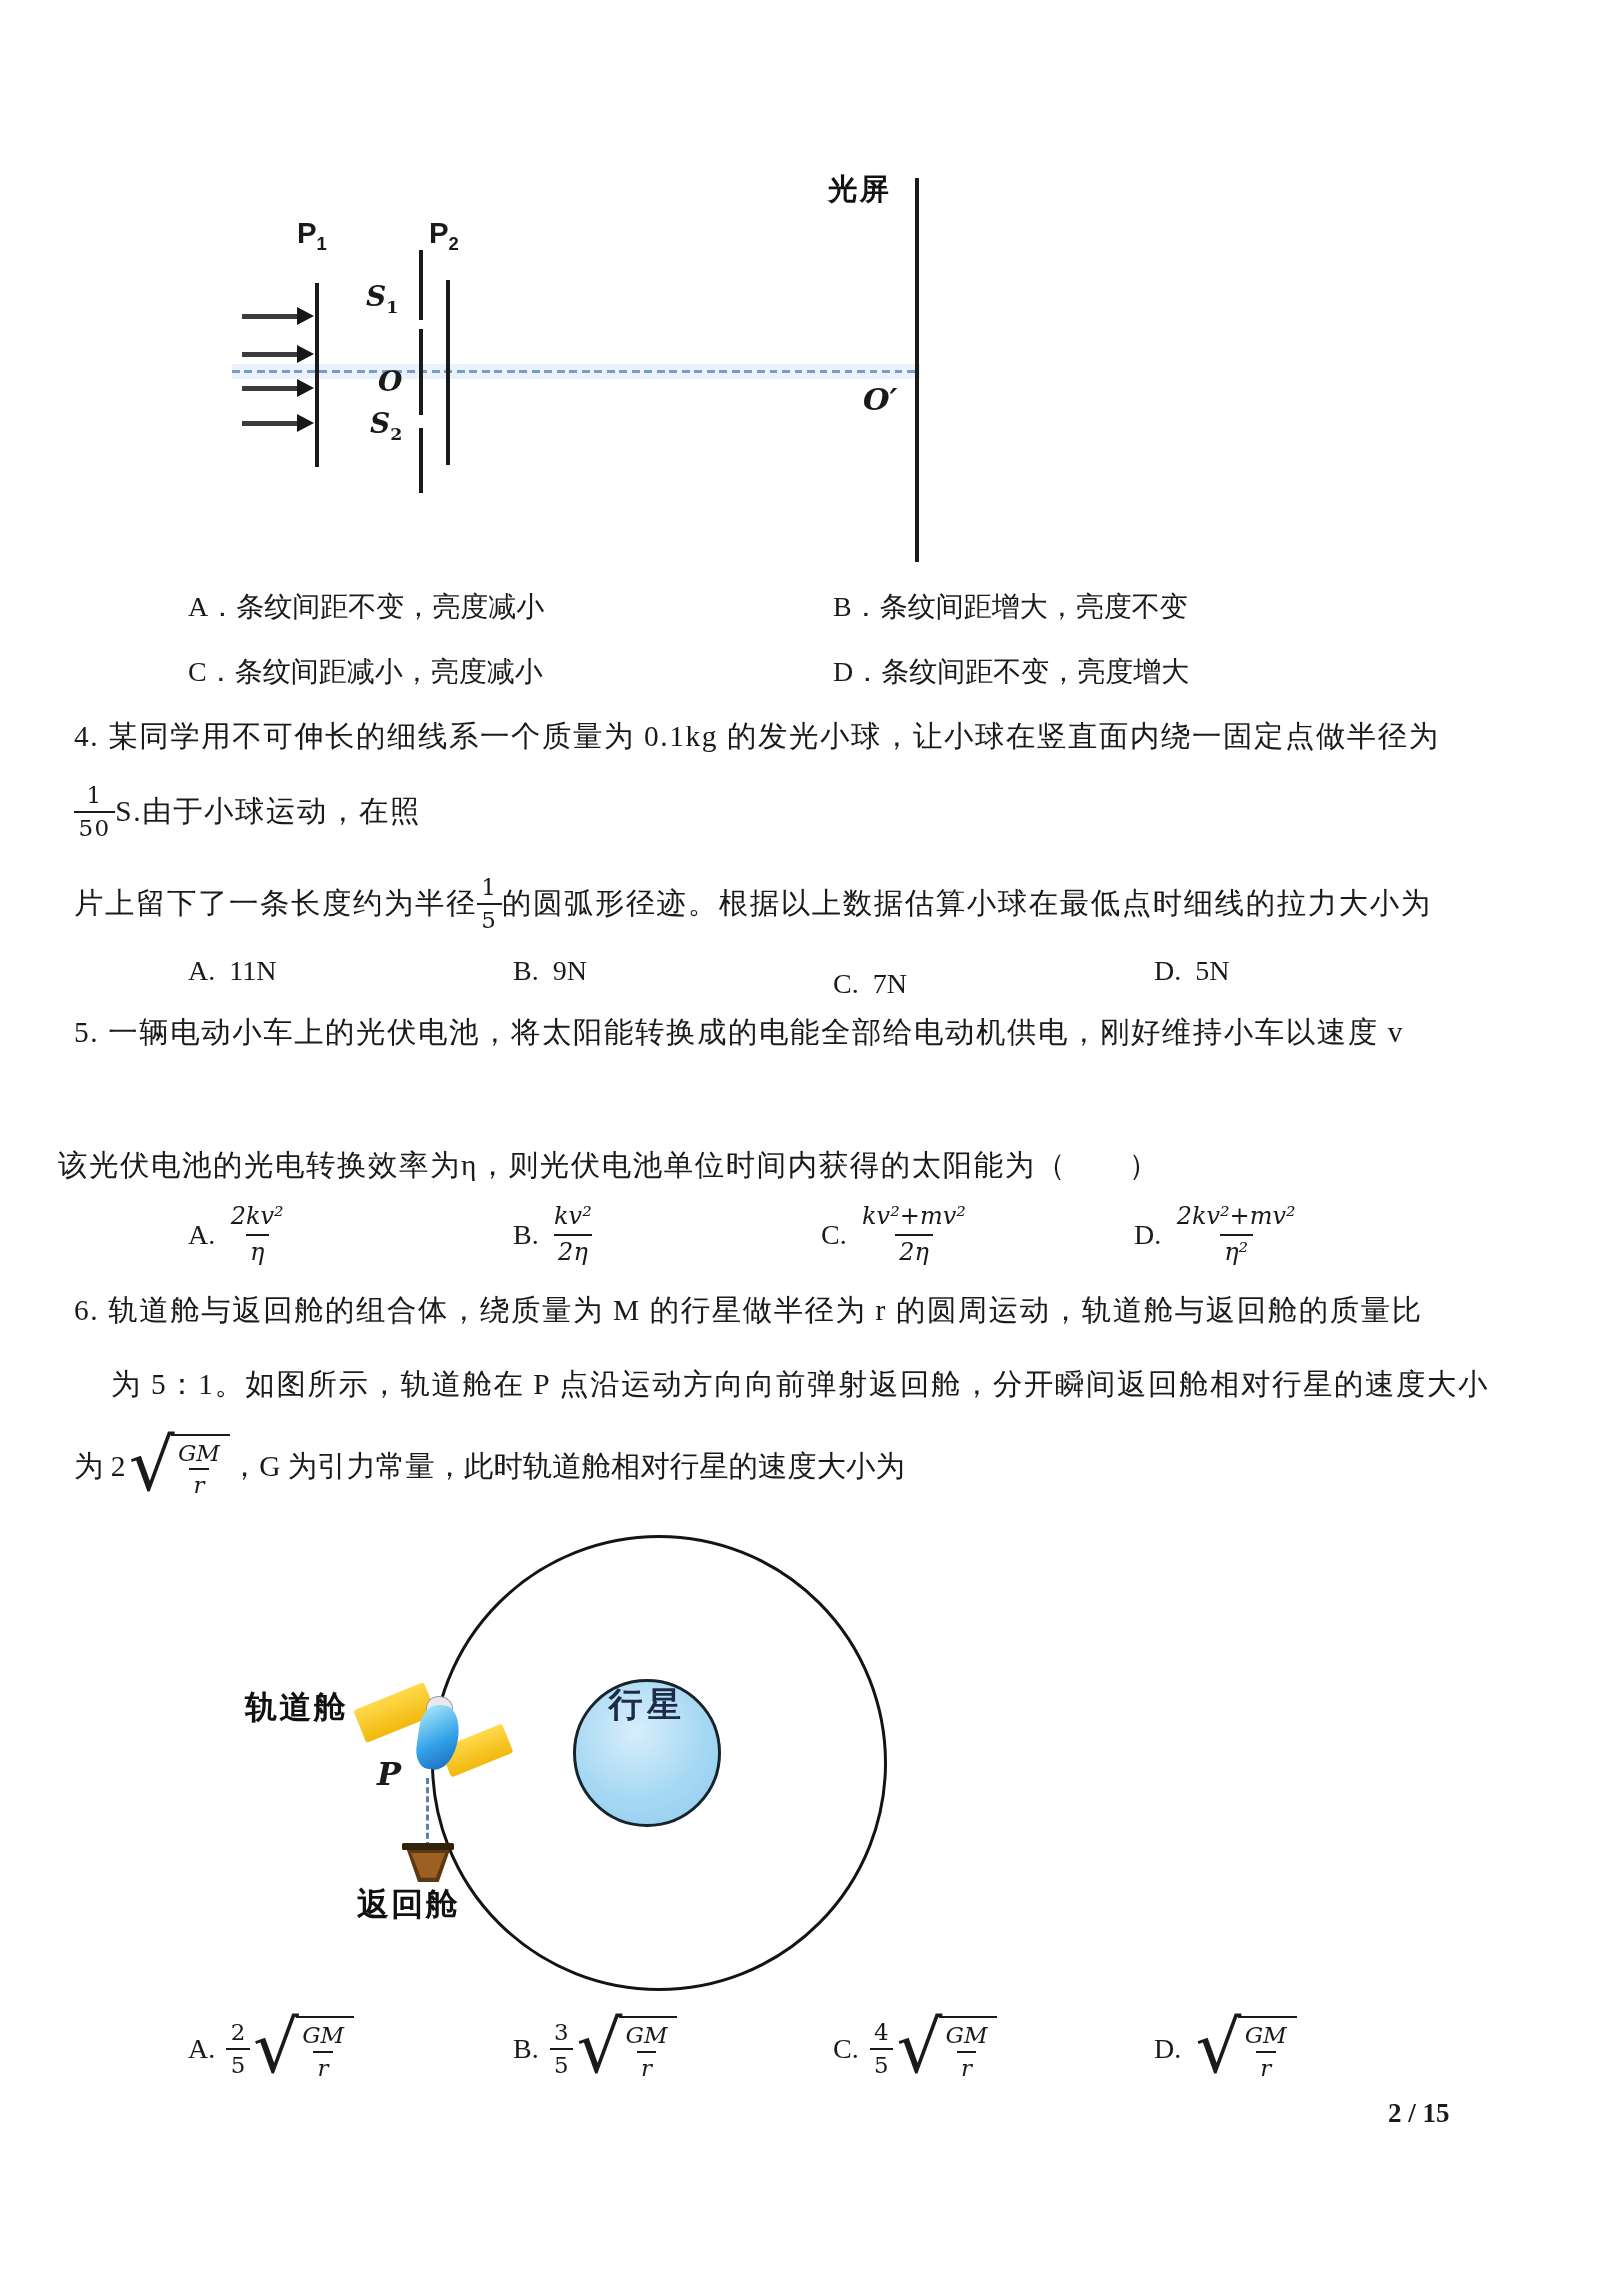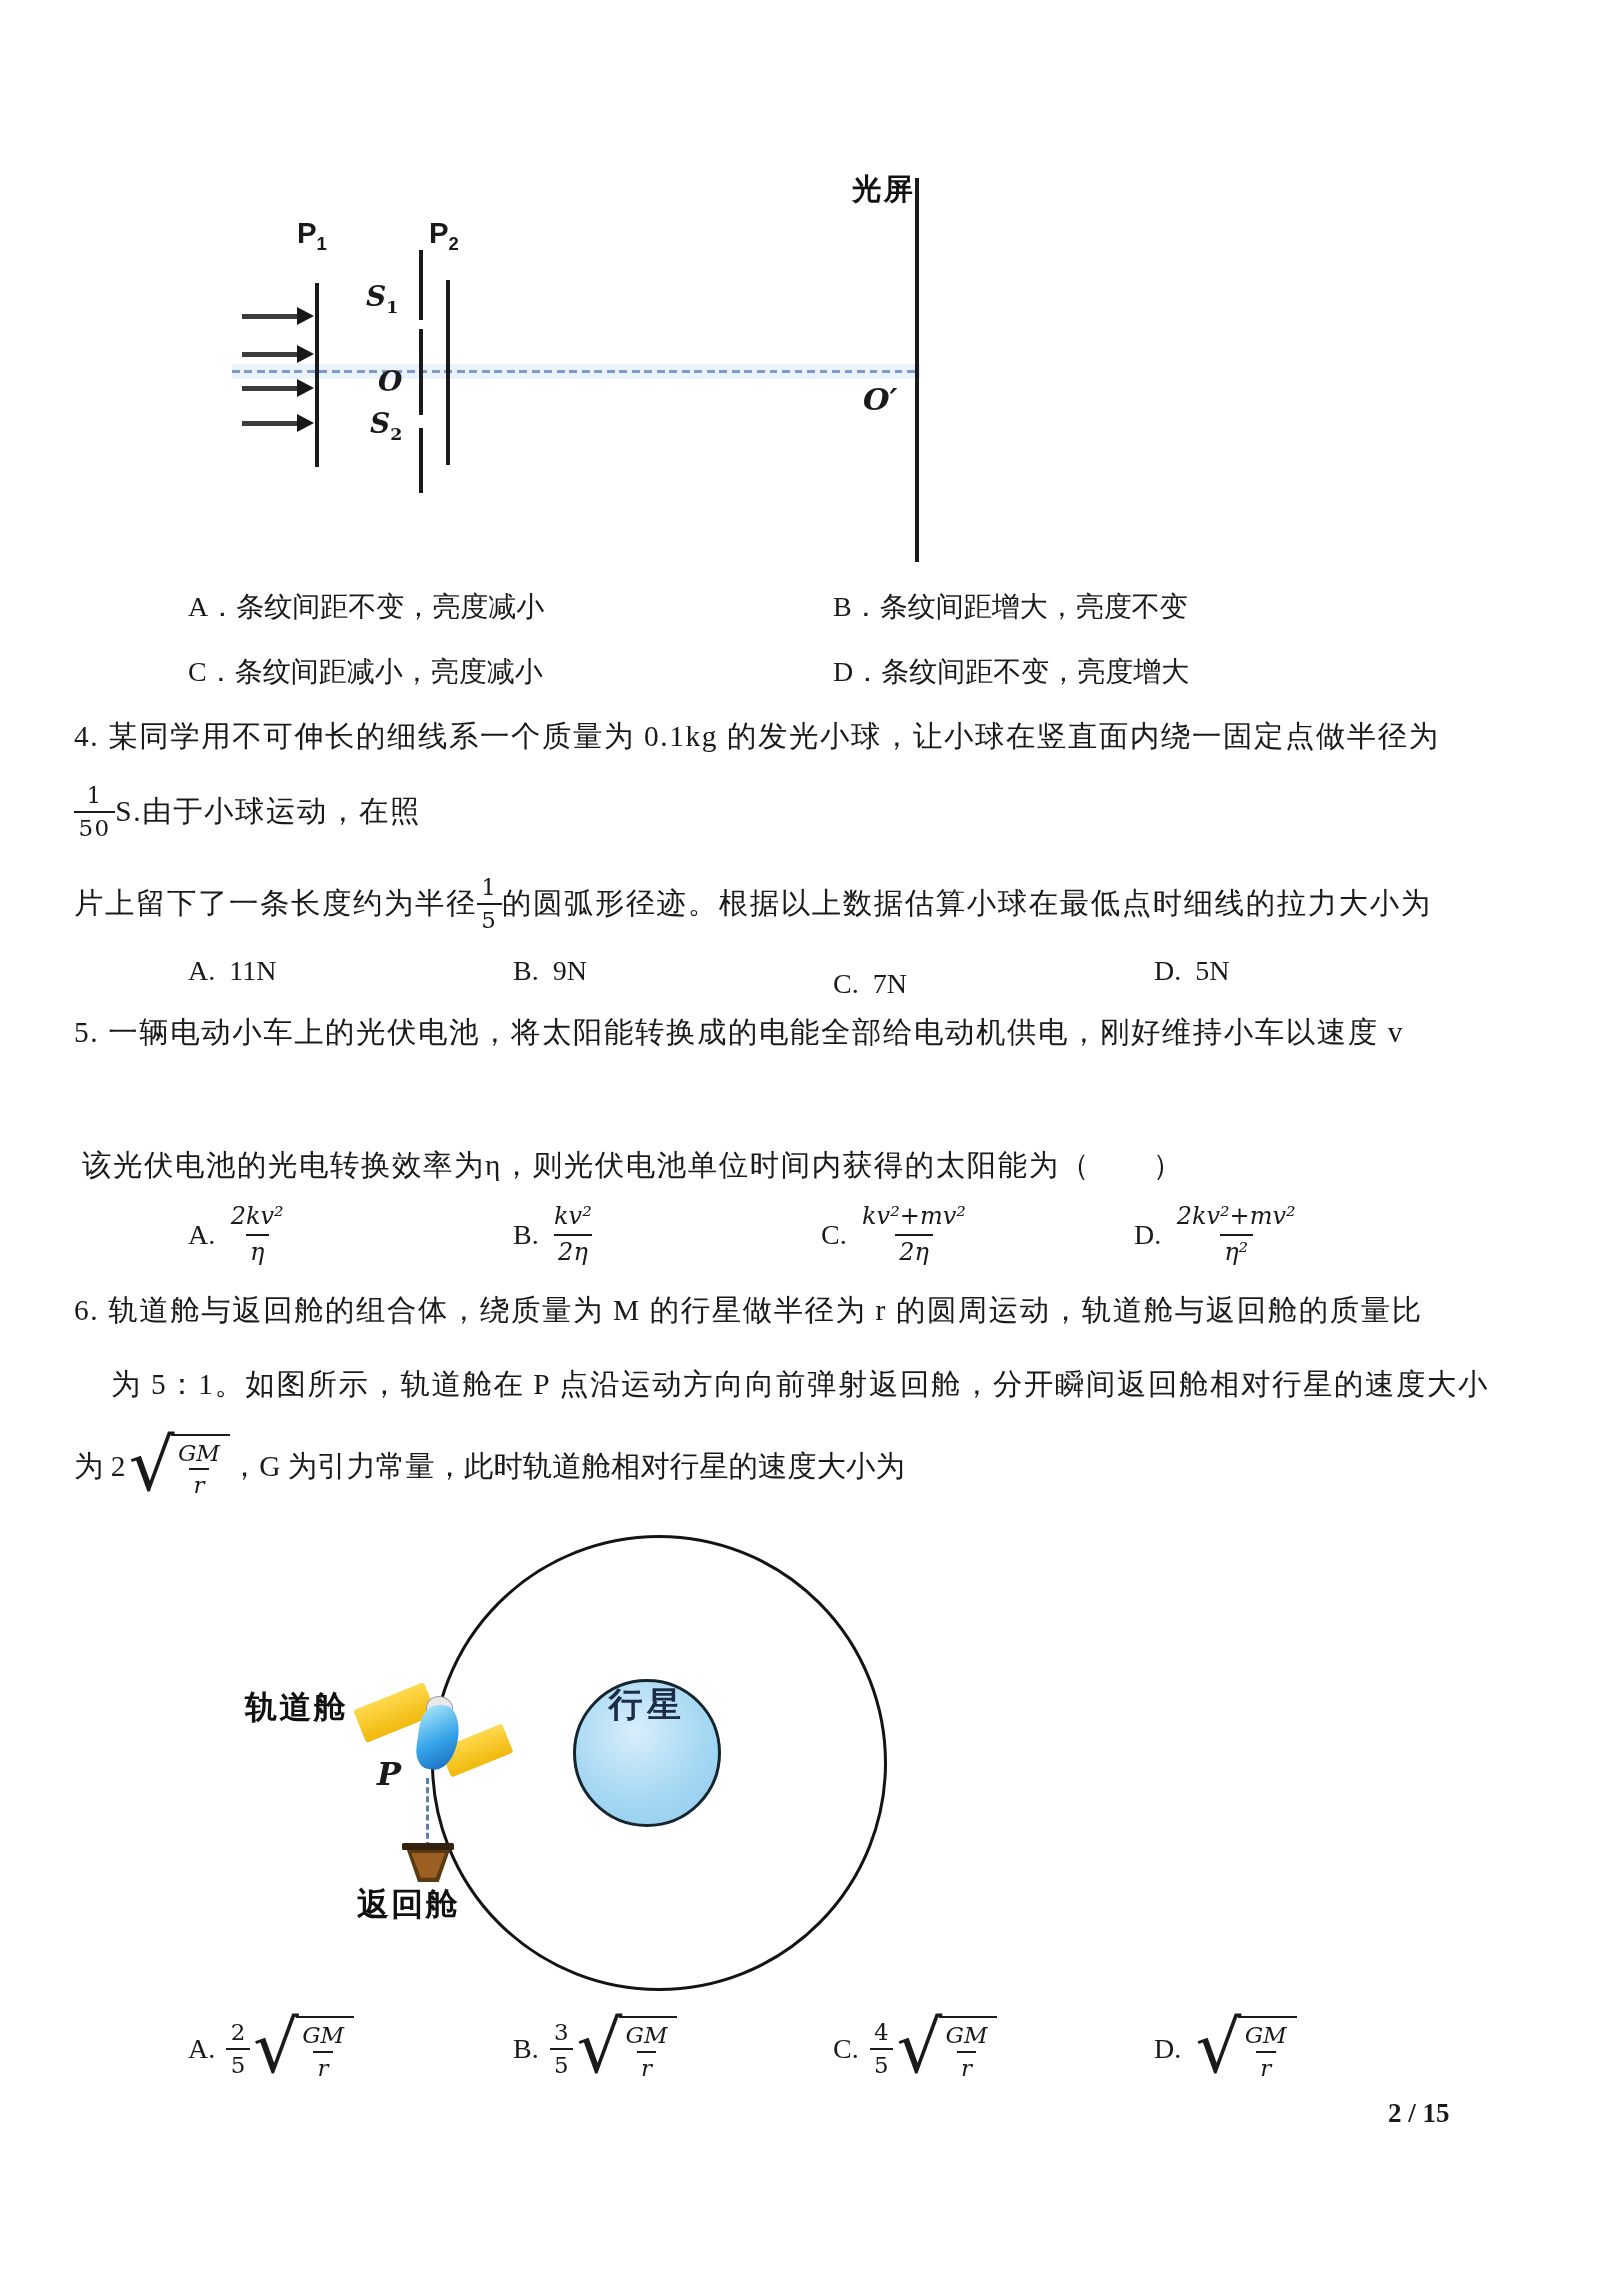--- a/index.html
+++ b/index.html
@@ -95,21 +95,21 @@
     <div class="vline" style="left:190px; top:264px; height:65px;"></div>
 
     <div class="math-label" style="left:137px; top:116px;"><span>S</span><sub>1</sub></div>
     <div class="math-label" style="left:149px; top:201px;"><span>O</span></div>
     <div class="math-label" style="left:141px; top:243px;"><span>S</span><sub>2</sub></div>
 
     <div class="fig-label" style="left:200px; top:52px;"><span>P</span><sub>2</sub></div>
     <div class="vline" style="left:217px; top:116px; height:185px;"></div>
 
     <div class="vline" style="left:686px; top:13.6px; height:384px; width:4.4px;"></div>
-    <div class="cjk-label" style="left:599px; top:5.5px;margin-left:24px;">光屏</div>
+    <div class="cjk-label" style="left:599px; top:5.5px;">光屏</div>
     <div class="math-label" style="left:634px; top:217px; font-size:30.5px;"><span>O′</span></div>
   </div>
 
   <div class="t optrow" style="left:188px; top:588px;"><span>A．</span><span>条纹间距不变，亮度减小</span></div>
   <div class="t optrow" style="left:833px; top:588px;"><span>B．</span><span>条纹间距增大，亮度不变</span></div>
   <div class="t optrow" style="left:188px; top:653px;"><span>C．</span><span>条纹间距减小，亮度减小</span></div>
   <div class="t optrow" style="left:833px; top:653px;"><span>D．</span><span>条纹间距不变，亮度增大</span></div>
 
   <div class="t para" style="left:74px; top:719px;">4. 某同学用不可伸长的细线系一个质量为 0.1kg 的发光小球，让小球在竖直面内绕一固定点做半径为</div>
 
@@ -129,21 +129,21 @@
     </span>
     <span>的圆弧形径迹。根据以上数据估算小球在最低点时细线的拉力大小为</span>
   </div>
 
   <div class="t optrow" style="left:188px; top:955px;"><span>A.</span><span class="optgap"></span><span>11N</span></div>
   <div class="t optrow" style="left:513px; top:955px;"><span>B.</span><span class="optgap"></span><span>9N</span></div>
   <div class="t optrow" style="left:833px; top:955px;margin-top:13px;"><span>C.</span><span class="optgap"></span><span>7N</span></div>
   <div class="t optrow" style="left:1154px; top:955px;"><span>D.</span><span class="optgap"></span><span>5N</span></div>
 
   <div class="t para" style="left:74px; top:1015px;">5. 一辆电动小车上的光伏电池，将太阳能转换成的电能全部给电动机供电，刚好维持小车以速度 v</div>
-  <div class="t para" style="left:82px; top:1148px;">该光伏电池的光电转换效率为η，则光伏电池单位时间内获得的太阳能为（　　）</div>
+  <div class="t para" style="left:58px; top:1148px;">该光伏电池的光电转换效率为η，则光伏电池单位时间内获得的太阳能为（　　）</div>
 
   <div class="flexline" style="left:188px; top:1194px; height:82px;">
     <span class="optlabel">A.</span>
     <span class="frac f46">
       <span class="fnum it">2kv²</span>
       <span class="fden it">η</span>
     </span>
   </div>
   <div class="flexline" style="left:513px; top:1194px; height:82px;">
     <span class="optlabel">B.</span>

